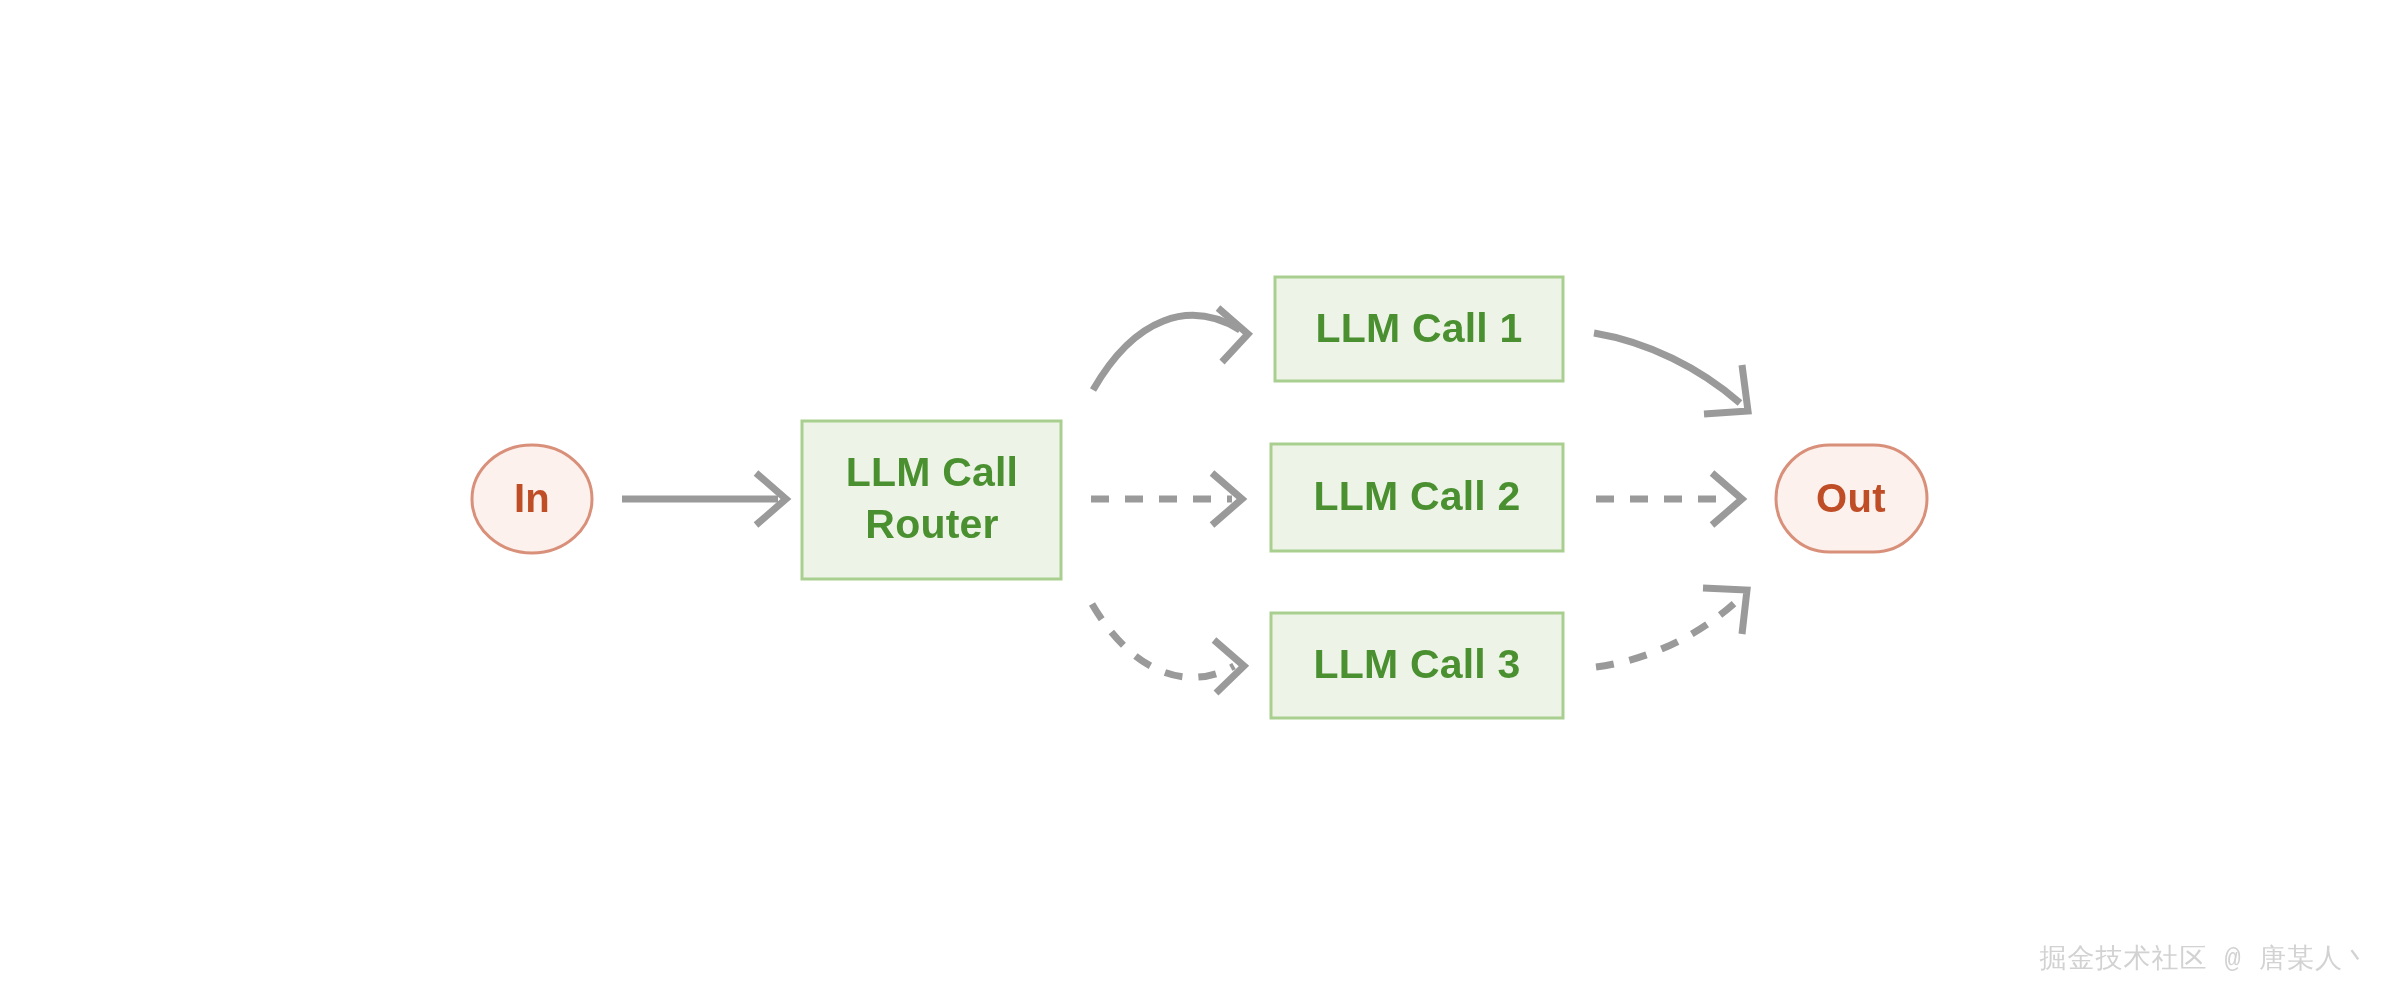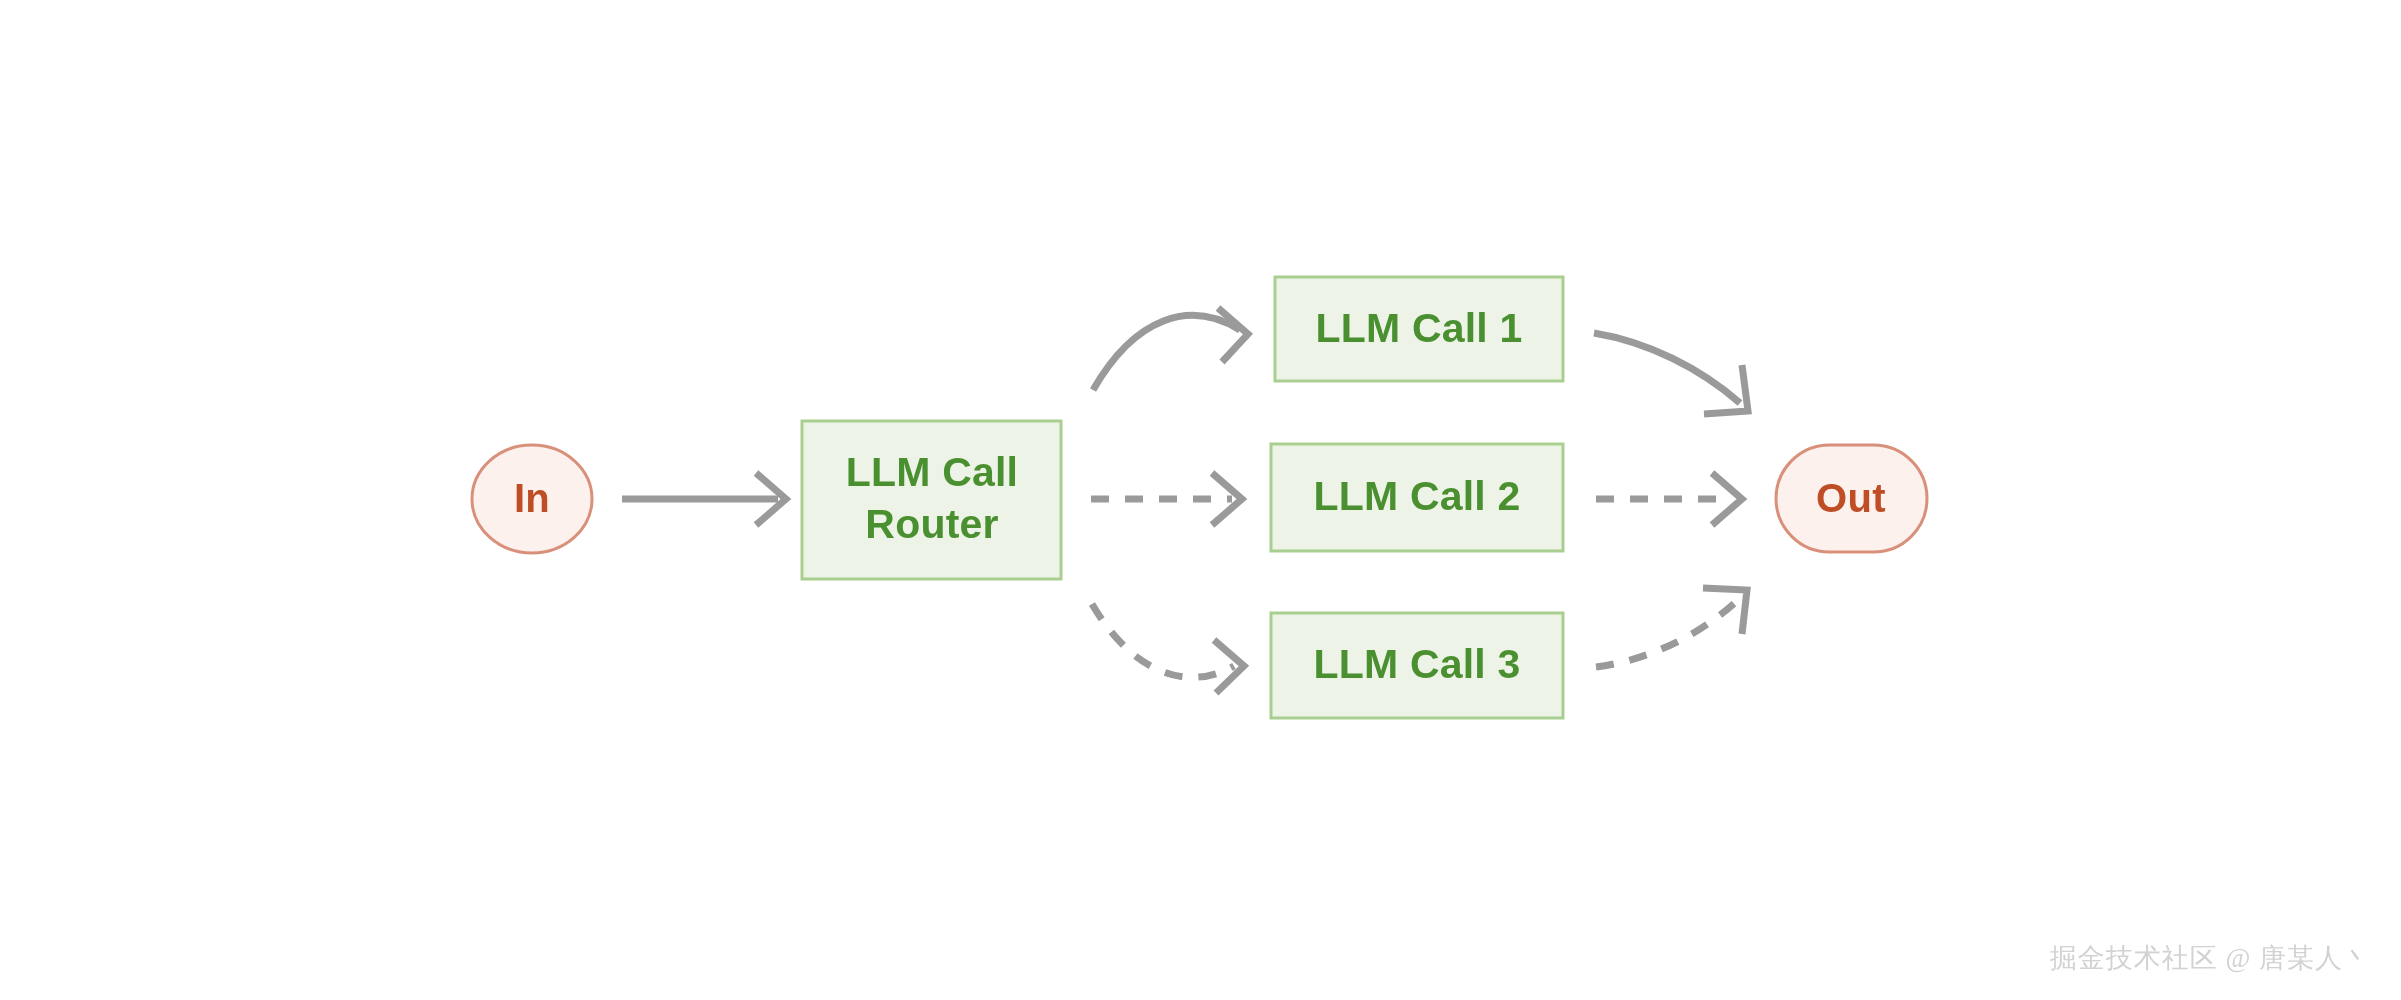--- a/index.html
+++ b/index.html
@@ -71,21 +71,21 @@
     fill: none;
     stroke: #9a9a9a;
     stroke-width: 7;
     stroke-linecap: butt;
     stroke-linejoin: miter;
   }
   .watermark {
     position: absolute;
     right: 30px;
     bottom: 24px;
-    font-family: Liberation Serif, serif;
+    font-family: Liberation Mono, monospace;
     font-size: 27px;
     color: #d2d2d2;
     letter-spacing: 1px;
     white-space: nowrap;
     user-select: none;
   }
 </style>
 </head>
 <body>
 

